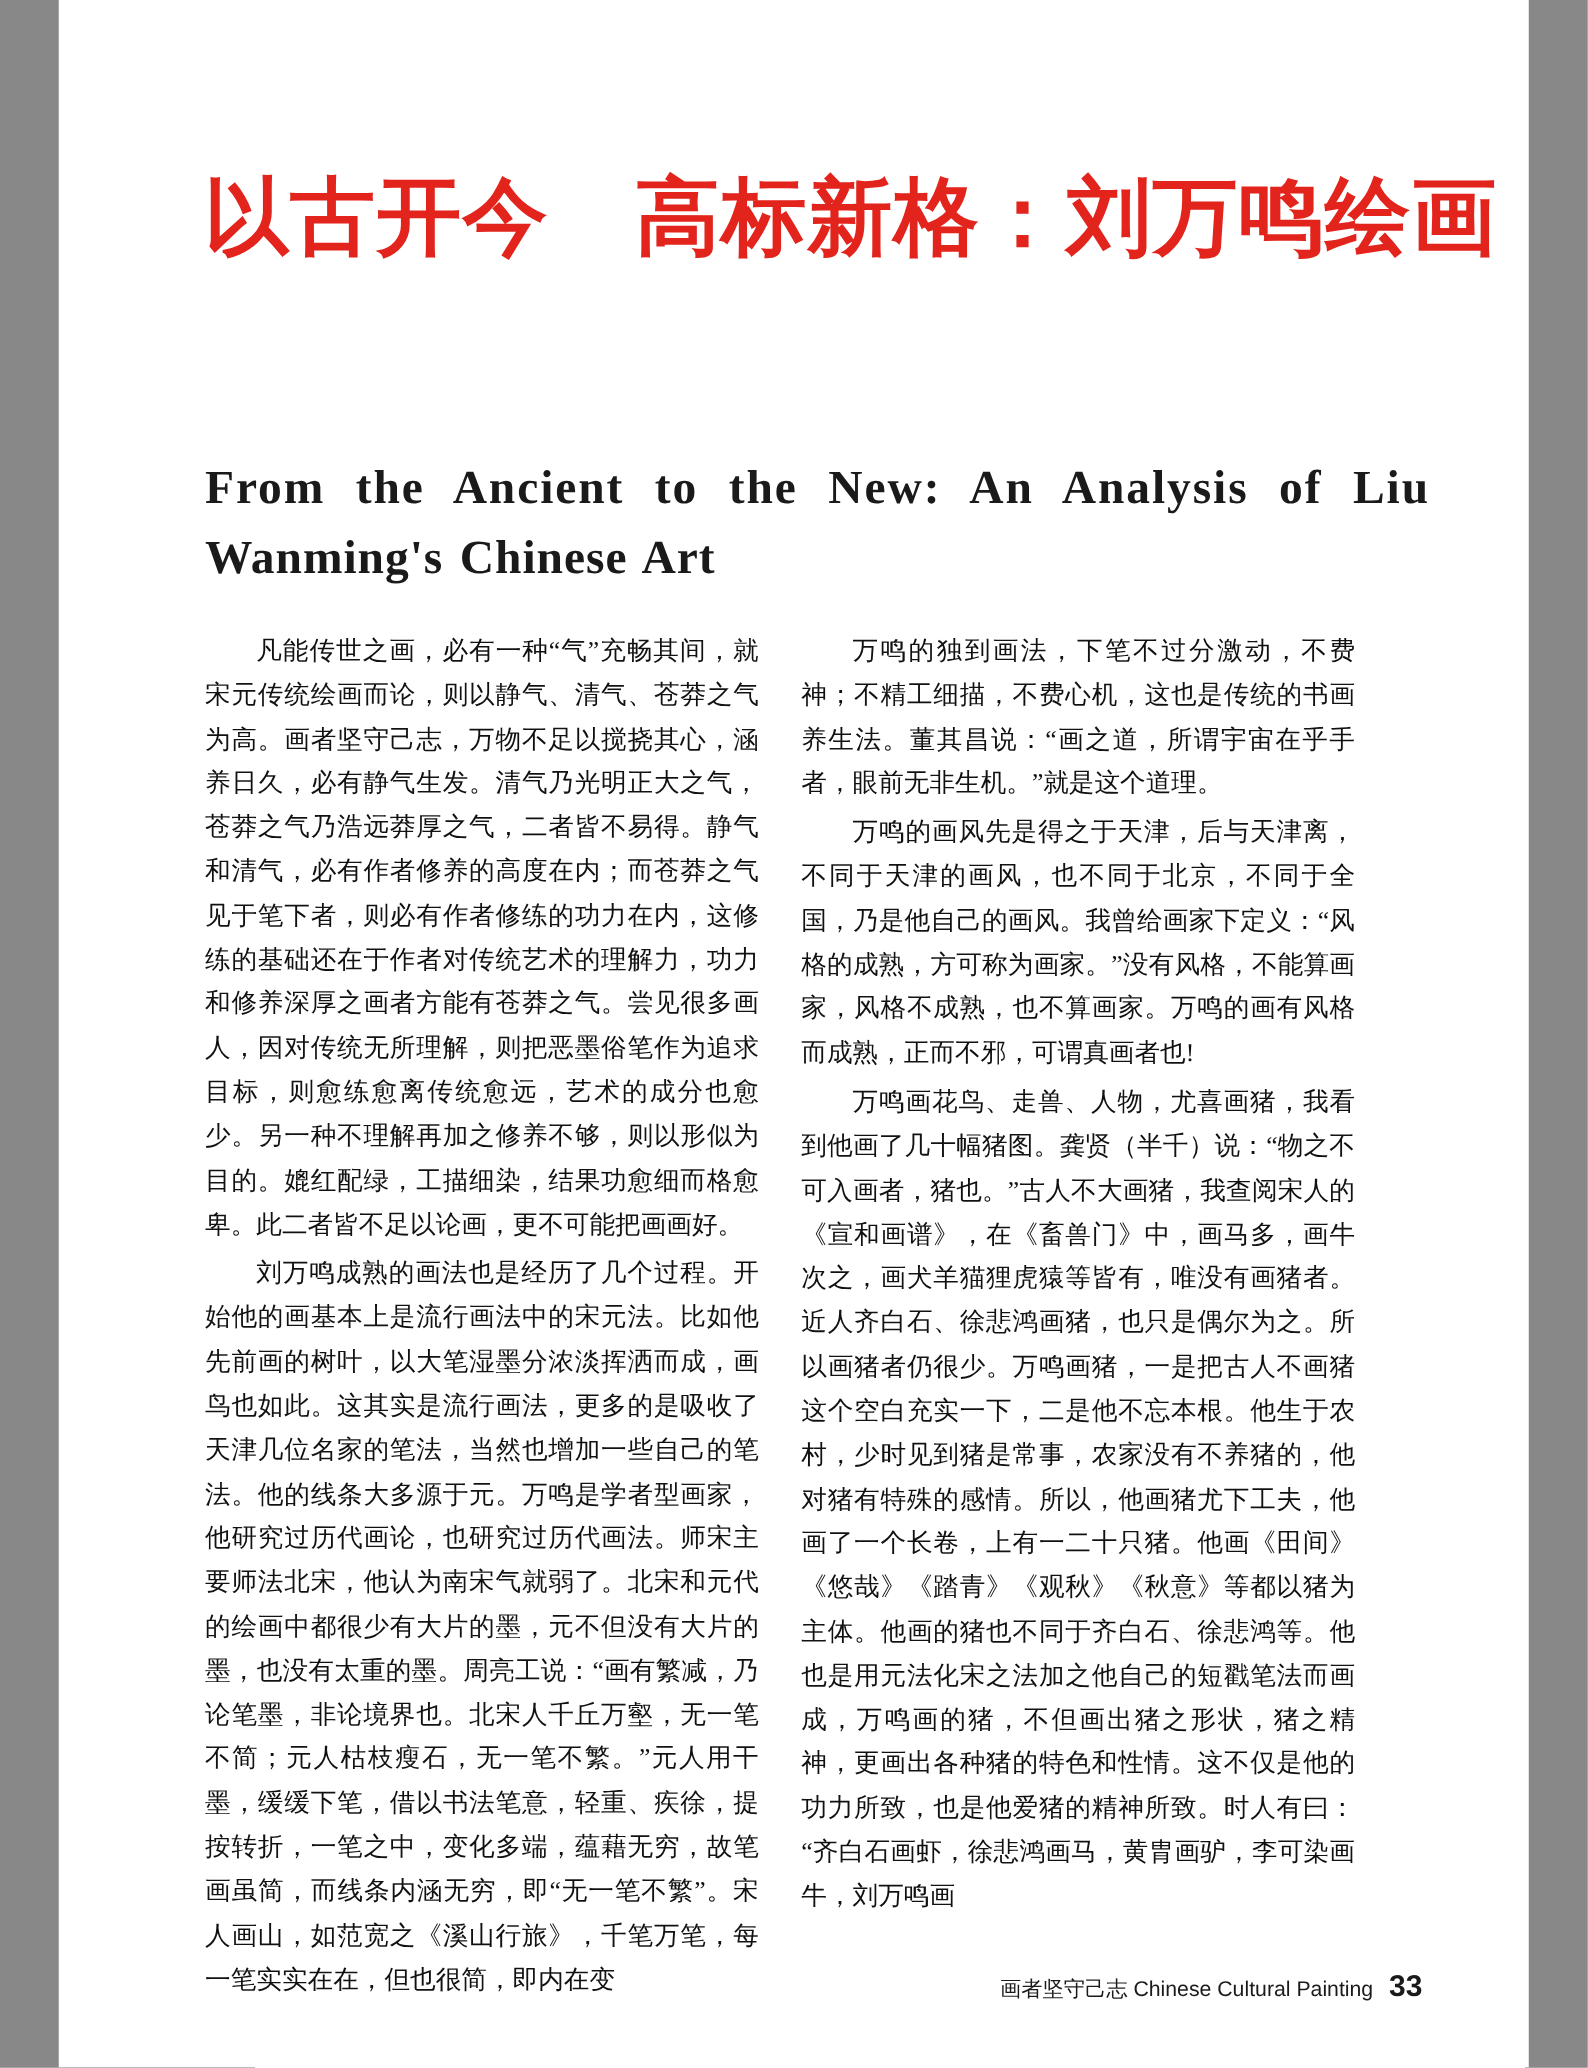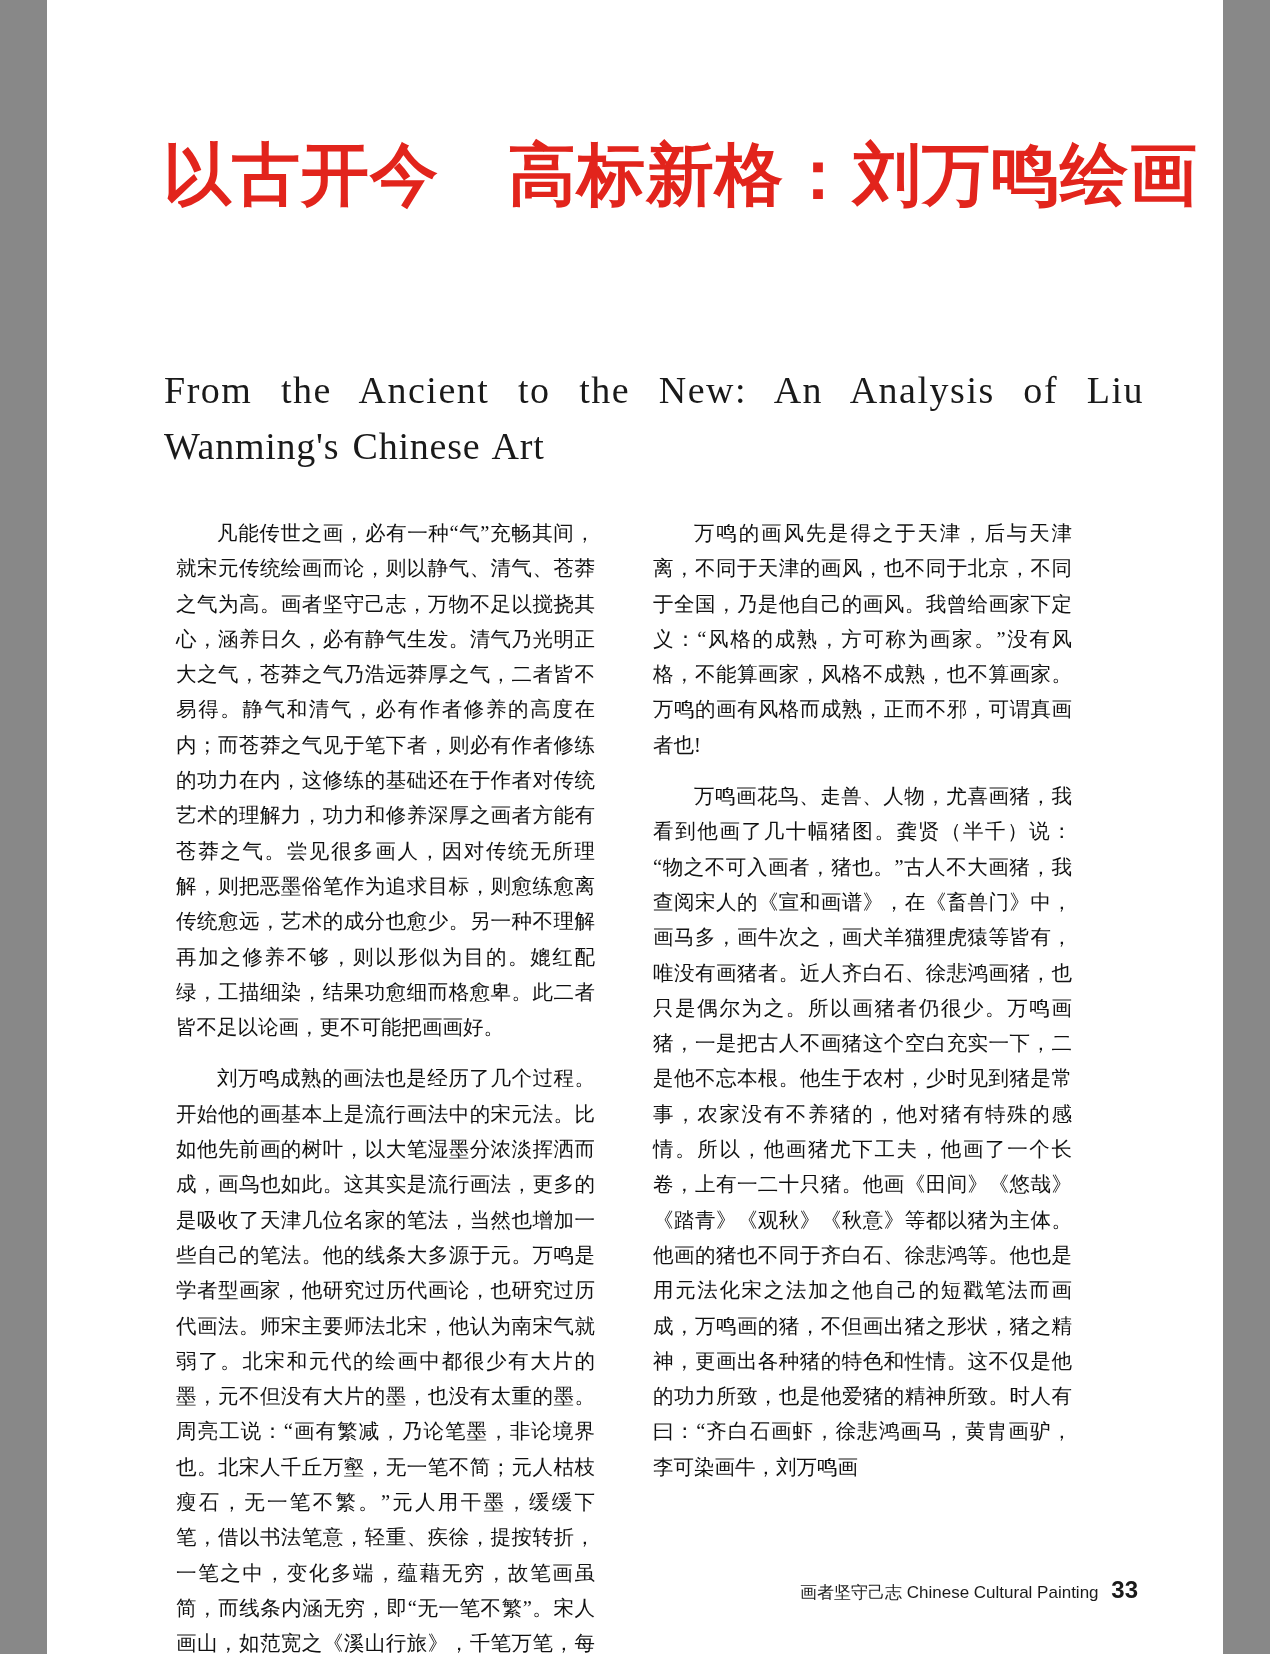--- a/index.html
+++ b/index.html
@@ -31,21 +31,21 @@
     transform-origin: left top;
   }
   .title-cn .line { display: block; white-space: nowrap; }
   .title-en {
     position: absolute;
     left: 117px;
     top: 362px;
     width: 980px;
     color: #1a1a1a;
     font-family: "Liberation Serif", serif;
-    font-weight: 400;
+    font-weight: 700;
     font-size: 38px;
     line-height: 56px;
     margin: 0;
   }
   .title-en .line1 {
     display: block;
     text-align: justify;
     text-align-last: justify;
     letter-spacing: 0.04em;
     word-spacing: 0.18em;
@@ -65,21 +65,21 @@
   }
   .col {
     width: 451px;
     flex: 0 0 451px;
     color: #111;
     font-size: 20.5px;
     line-height: 35.3px;
     text-align: justify;
   }
   .col p {
-    margin: 16px;
+    margin: 4px;
     text-indent: 2em;
     word-break: break-all;
   }
   .col p.no-indent { text-indent: 0; }
   .footer {
     position: absolute;
     right: 85px;
     top: 1576px;
     width: 600px;
     text-align: right;
@@ -107,20 +107,21 @@
     <span class="line1">From the Ancient to the New: An Analysis of Liu</span>
     <span class="line2">Wanming's Chinese Art</span>
   </h2>
 
   <div class="article">
     <div class="col">
         <p>凡能传世之画，必有一种“气”充畅其间，就宋元传统绘画而论，则以静气、清气、苍莽之气为高。画者坚守己志，万物不足以搅挠其心，涵养日久，必有静气生发。清气乃光明正大之气，苍莽之气乃浩远莽厚之气，二者皆不易得。静气和清气，必有作者修养的高度在内；而苍莽之气见于笔下者，则必有作者修练的功力在内，这修练的基础还在于作者对传统艺术的理解力，功力和修养深厚之画者方能有苍莽之气。尝见很多画人，因对传统无所理解，则把恶墨俗笔作为追求目标，则愈练愈离传统愈远，艺术的成分也愈少。另一种不理解再加之修养不够，则以形似为目的。媲红配绿，工描细染，结果功愈细而格愈卑。此二者皆不足以论画，更不可能把画画好。</p>
         <p>刘万鸣成熟的画法也是经历了几个过程。开始他的画基本上是流行画法中的宋元法。比如他先前画的树叶，以大笔湿墨分浓淡挥洒而成，画鸟也如此。这其实是流行画法，更多的是吸收了天津几位名家的笔法，当然也增加一些自己的笔法。他的线条大多源于元。万鸣是学者型画家，他研究过历代画论，也研究过历代画法。师宋主要师法北宋，他认为南宋气就弱了。北宋和元代的绘画中都很少有大片的墨，元不但没有大片的墨，也没有太重的墨。周亮工说：“画有繁减，乃论笔墨，非论境界也。北宋人千丘万壑，无一笔不简；元人枯枝瘦石，无一笔不繁。”元人用干墨，缓缓下笔，借以书法笔意，轻重、疾徐，提按转折，一笔之中，变化多端，蕴藉无穷，故笔画虽简，而线条内涵无穷，即“无一笔不繁”。宋人画山，如范宽之《溪山行旅》，千笔万笔，每一笔实实在在，但也很简，即内在变</p>
       </div>
     <div class="col">
+        <p>万鸣的独到画法，下笔不过分激动，不费神；不精工细描，不费心机，这也是传统的书画养生法。董其昌说：“画之道，所谓宇宙在乎手者，眼前无非生机。”就是这个道理。</p>
         <p>万鸣的画风先是得之于天津，后与天津离，不同于天津的画风，也不同于北京，不同于全国，乃是他自己的画风。我曾给画家下定义：“风格的成熟，方可称为画家。”没有风格，不能算画家，风格不成熟，也不算画家。万鸣的画有风格而成熟，正而不邪，可谓真画者也!</p>
         <p>万鸣画花鸟、走兽、人物，尤喜画猪，我看到他画了几十幅猪图。龚贤（半千）说：“物之不可入画者，猪也。”古人不大画猪，我查阅宋人的《宣和画谱》，在《畜兽门》中，画马多，画牛次之，画犬羊猫狸虎猿等皆有，唯没有画猪者。近人齐白石、徐悲鸿画猪，也只是偶尔为之。所以画猪者仍很少。万鸣画猪，一是把古人不画猪这个空白充实一下，二是他不忘本根。他生于农村，少时见到猪是常事，农家没有不养猪的，他对猪有特殊的感情。所以，他画猪尤下工夫，他画了一个长卷，上有一二十只猪。他画《田间》《悠哉》《踏青》《观秋》《秋意》等都以猪为主体。他画的猪也不同于齐白石、徐悲鸿等。他也是用元法化宋之法加之他自己的短戳笔法而画成，万鸣画的猪，不但画出猪之形状，猪之精神，更画出各种猪的特色和性情。这不仅是他的功力所致，也是他爱猪的精神所致。时人有曰：“齐白石画虾，徐悲鸿画马，黄胄画驴，李可染画牛，刘万鸣画</p>
       </div>
   </div>
 
   <div class="footer">
     <span>画者坚守己志</span>
     <span>Chinese Cultural Painting</span>
     <span class="page-num">33</span>
   </div>

